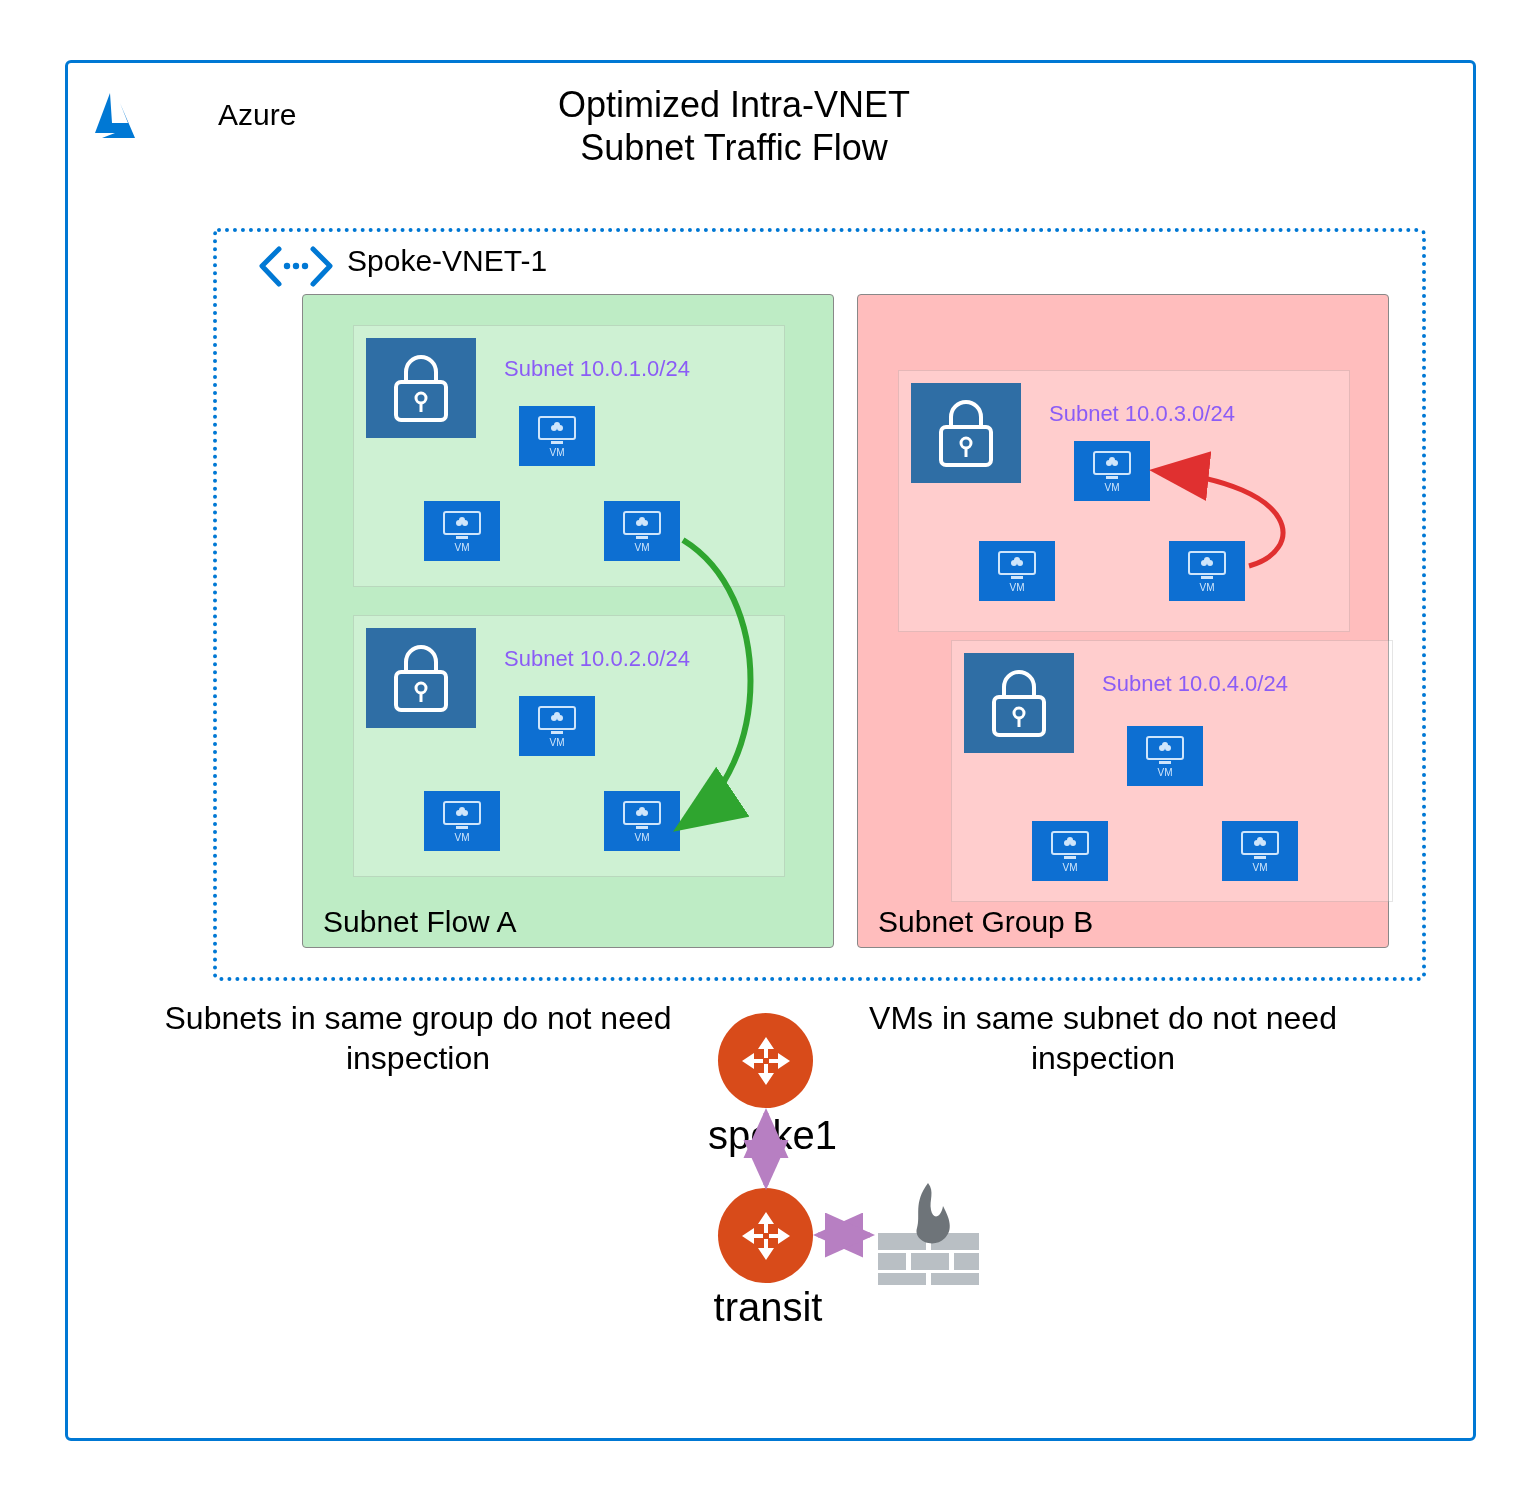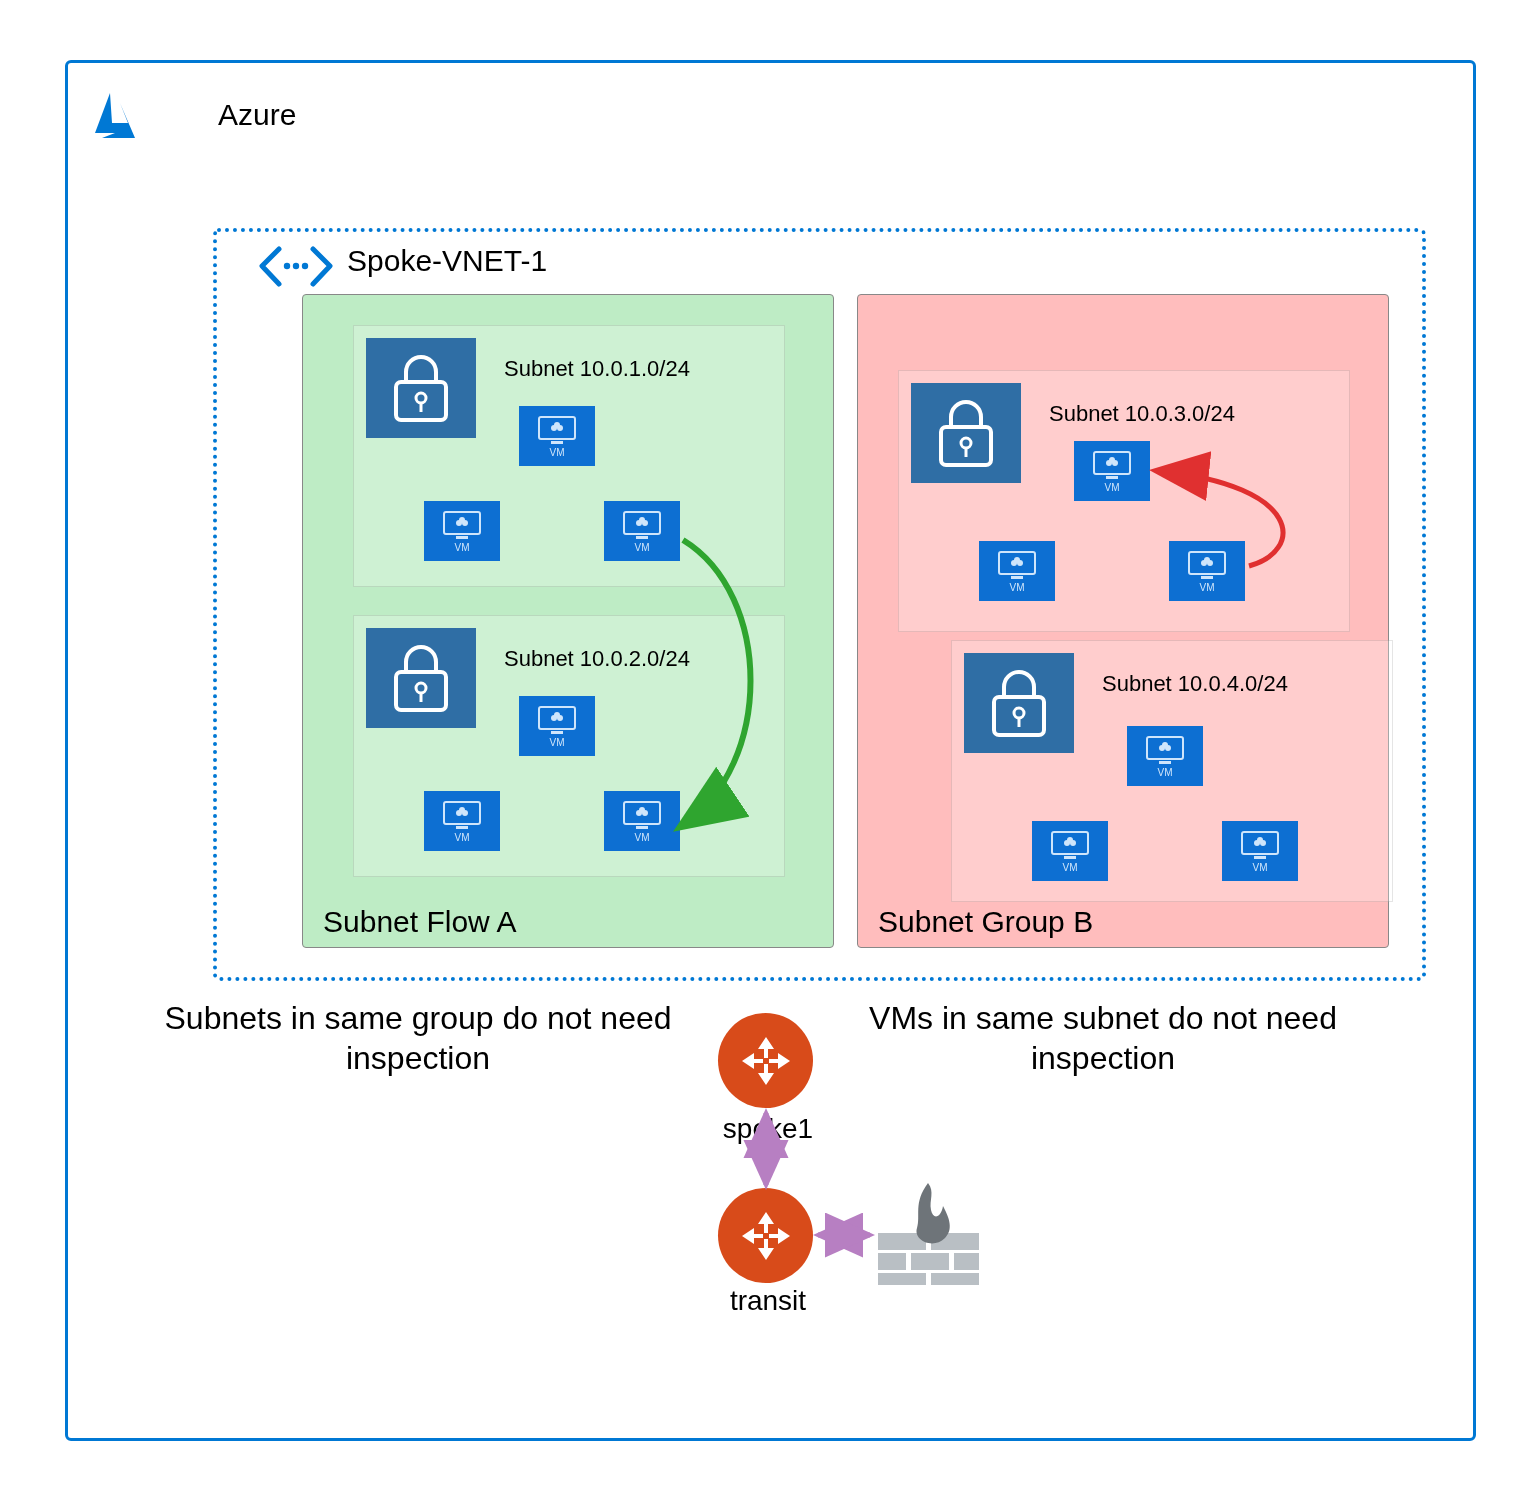--- a/index.html
+++ b/index.html
@@ -99,21 +99,21 @@
     background: #2f6ea5;
     display: flex;
     align-items: center;
     justify-content: center;
   }
   .subnet-label {
     position: absolute;
     top: 30px;
     left: 150px;
     font-size: 22px;
-    color: #000000;
+    color: #8b5cf6;
     white-space: nowrap;
   }
   .vm {
     position: absolute;
     width: 76px;
     height: 60px;
     background: #0d6fd2;
     display: flex;
     flex-direction: column;
     align-items: center;
@@ -140,21 +140,21 @@
     border-radius: 50%;
     background: #d84b1a;
     display: flex;
     align-items: center;
     justify-content: center;
   }
   .gw-spoke1 { left: 650px; top: 950px; }
   .gw-transit{ left: 650px; top: 1125px; }
   .gw-label {
     position: absolute;
-    font-size: 28px;
+    font-size: 40px;
     color: #000;
     text-align: center;
   }
   .gw-label.spoke1 { left: 640px; top: 1050px; width: 120px; }
   .gw-label.transit{ left: 640px; top: 1222px; width: 120px; }
   .firewall {
     position: absolute;
     left: 805px;
     top: 1115px;
   }
@@ -167,20 +167,24 @@
 
   <div class="azure-box">
 
     <div class="azure-logo">
       <svg width="60" height="55" viewBox="0 0 60 55">
         <path d="M20 5 L5 45 L25 45 L12 50 L45 50 L30 15 L38 35 L22 35 Z" fill="#0078d4"></path>
       </svg>
     </div>
     <div class="azure-label">Azure</div>
 
+    <div class="title">
+      <span>Optimized Intra-VNET</span><br>
+      <span>Subnet Traffic Flow</span>
+    </div>
 
     <div class="vnet-box">
       <div class="vnet-icon">
         <svg width="78" height="45" viewBox="0 0 78 45">
           <polyline points="22,5 5,22 22,40" fill="none" stroke="#0078d4" stroke-width="5" stroke-linejoin="round" stroke-linecap="round"></polyline>
           <polyline points="56,5 73,22 56,40" fill="none" stroke="#0078d4" stroke-width="5" stroke-linejoin="round" stroke-linecap="round"></polyline>
           <circle cx="30" cy="22" r="3.2" fill="#0078d4"></circle>
           <circle cx="39" cy="22" r="3.2" fill="#0078d4"></circle>
           <circle cx="48" cy="22" r="3.2" fill="#0078d4"></circle>
         </svg>

